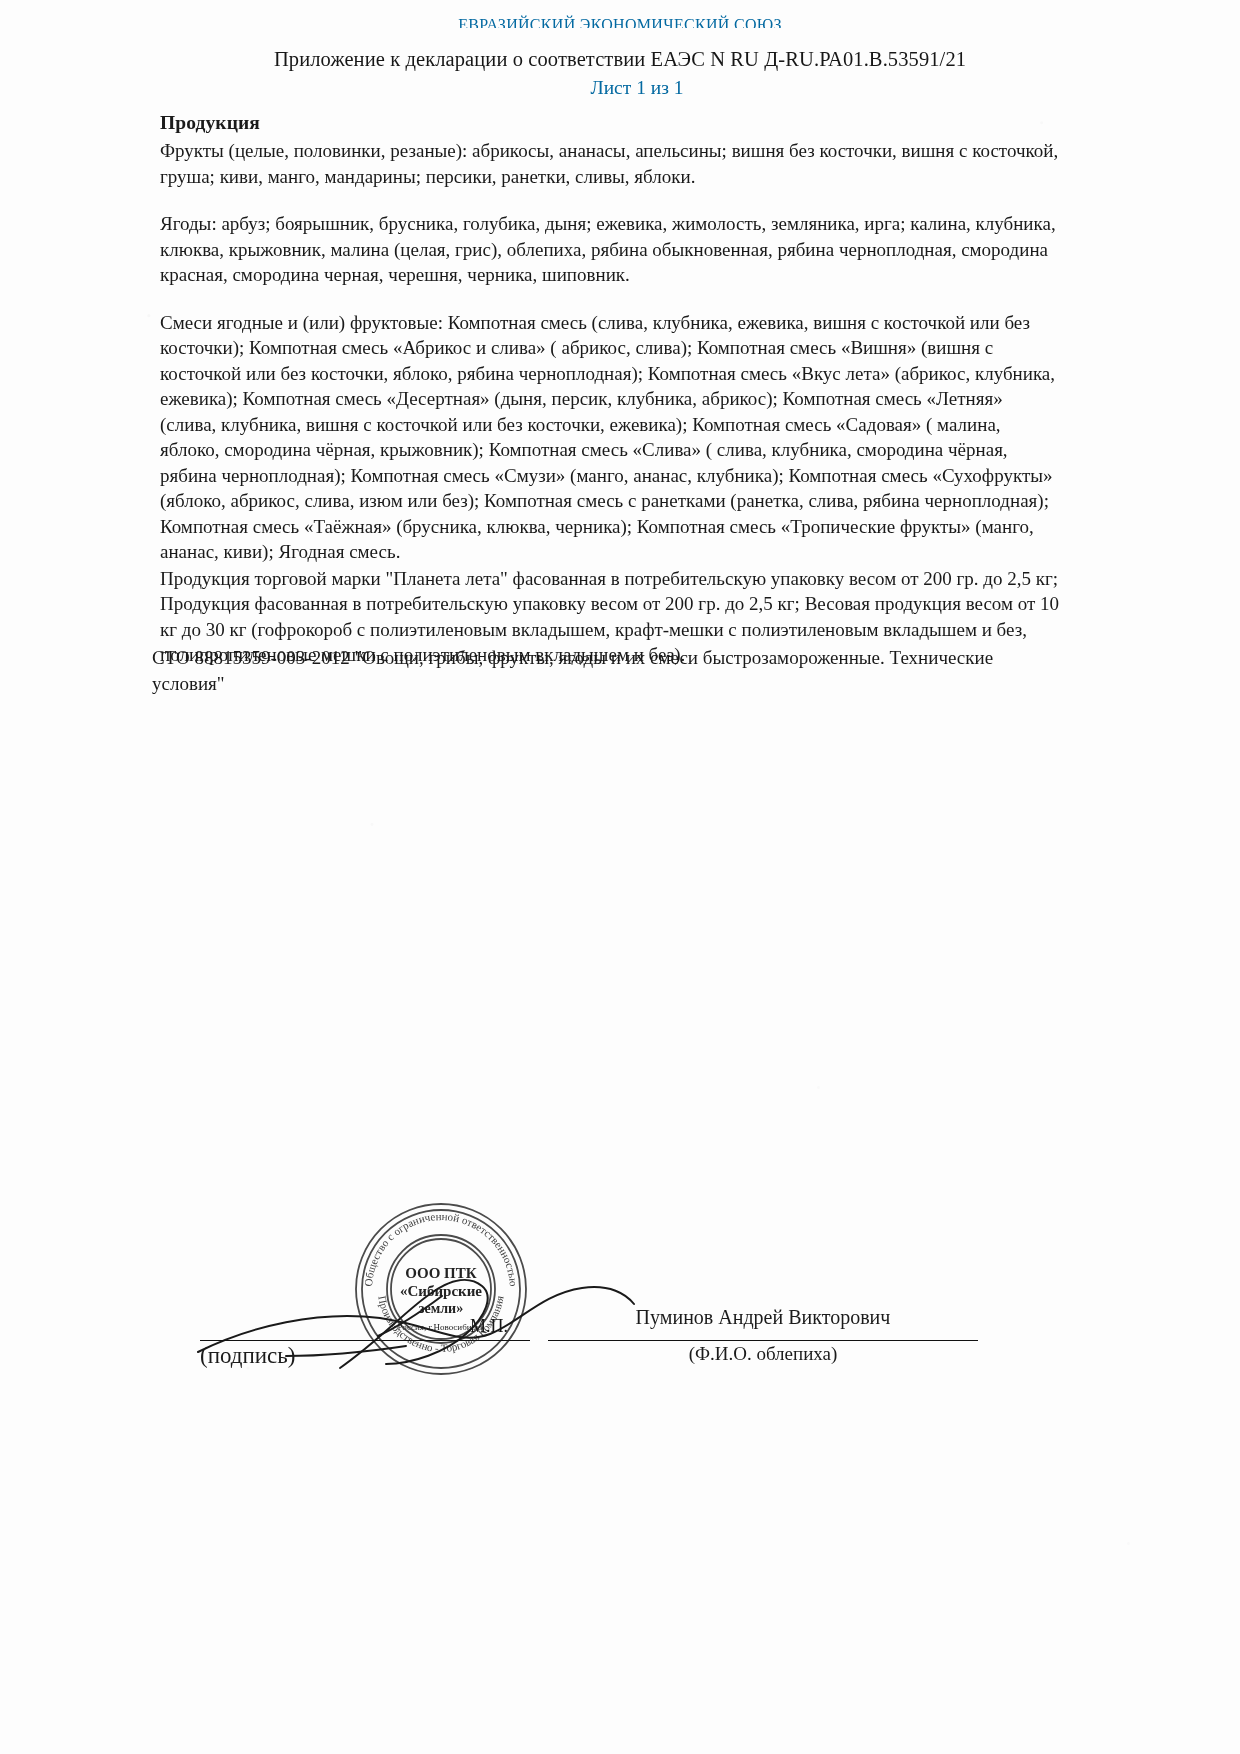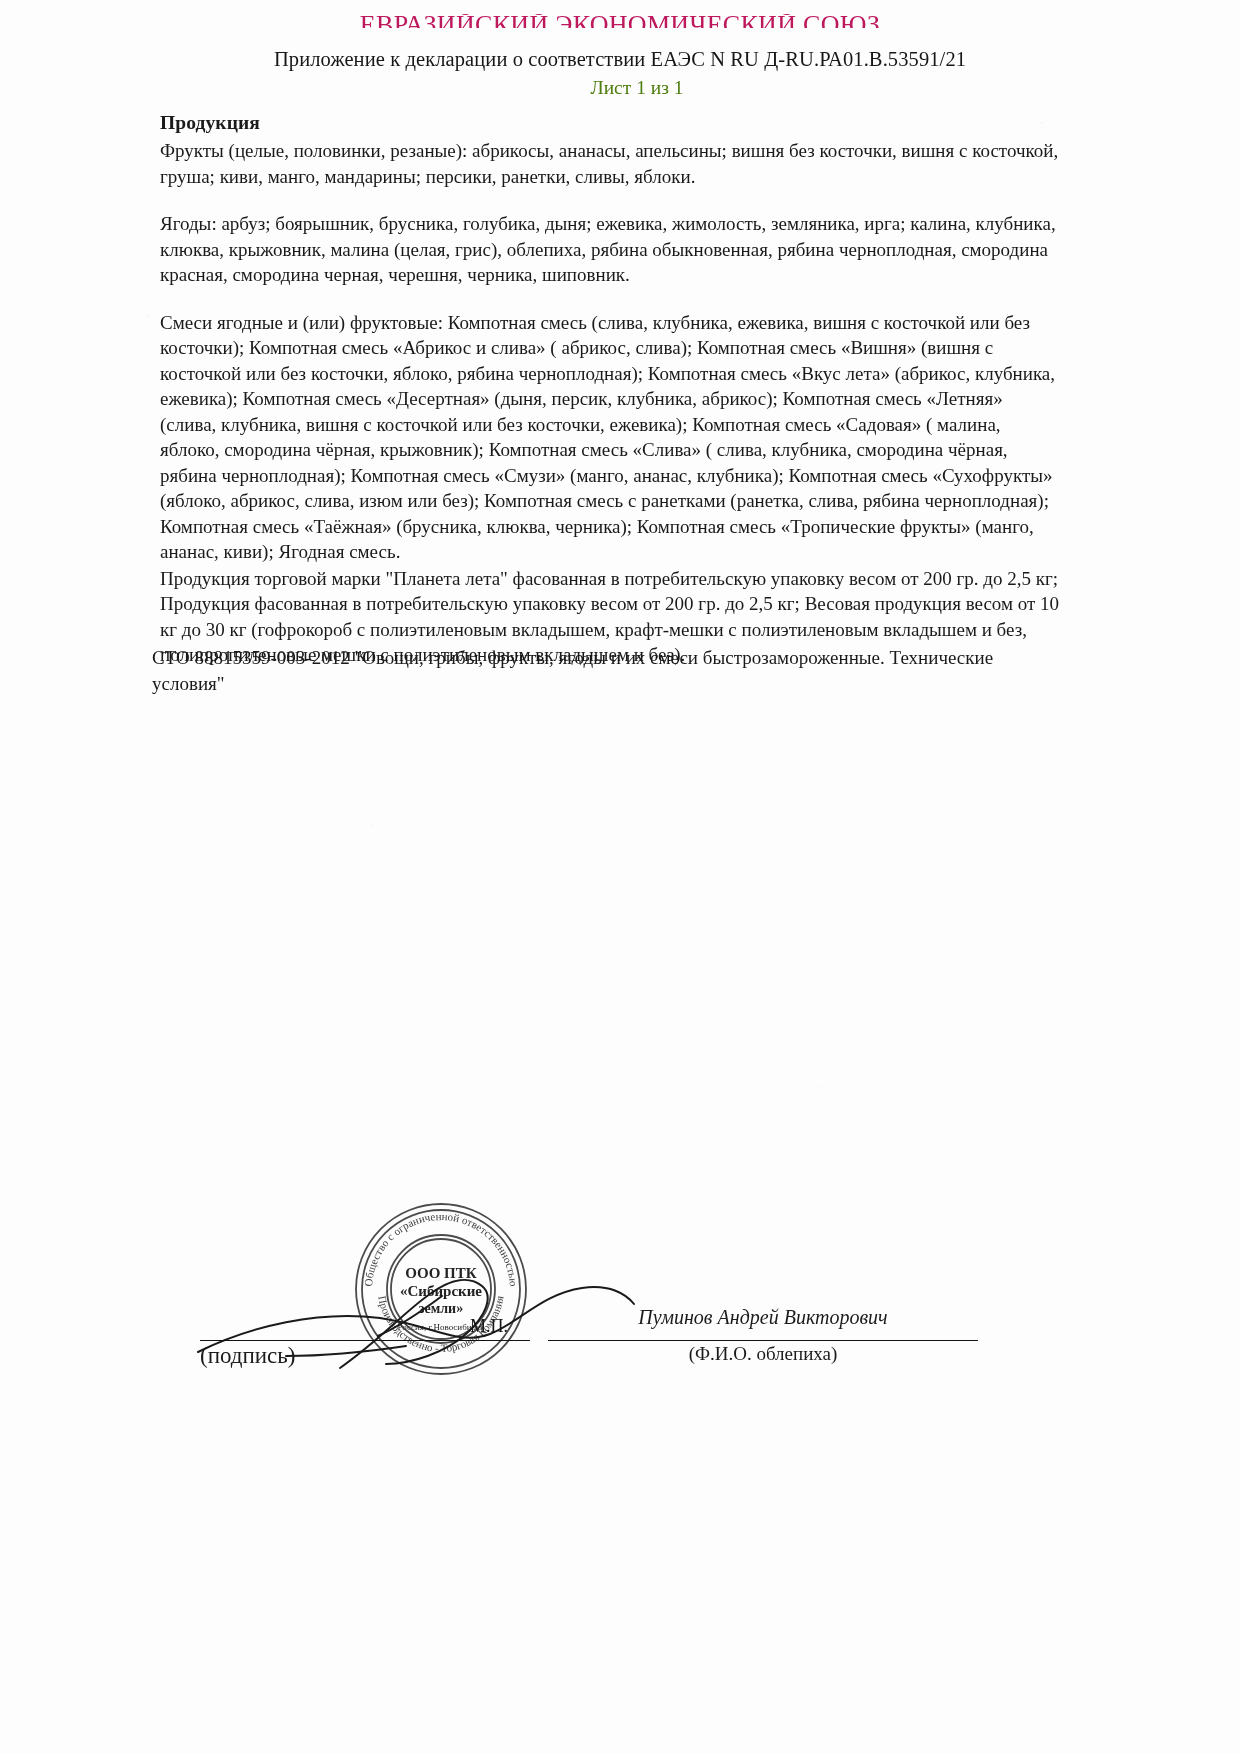--- a/index.html
+++ b/index.html
@@ -37,39 +37,39 @@
   }
 
   .header {
     position: absolute;
     top: 14px;
     left: 0;
     width: 100%;
     text-align: center;
   }
   .header .line-top {
-    font-size: 26px;
+    font-size: 16px;
     letter-spacing: .3px;
-    color: #be185d;
+    color: #0369a1;
     
     height: 14px;
     overflow: hidden;
     line-height: 21px;
   }
   .header .line-main {
     font-size: 20.5px;
     margin-top: 20px;
     color: #171717;
     letter-spacing: .1px;
     font-family: Liberation Serif, serif;
   }
   .header .line-sheet {
     font-size: 19.5px;
     margin-top: 6px;
-    color: #4d7c0f;
+    color: #0369a1;
     margin-left: 34px;
   }
 
   .body-block {
     position: absolute;
     left: 160px;
     width: 902px;
     top: 100px;
   }
 
@@ -148,21 +148,20 @@
     width: 430px;
     border-bottom: 1.6px solid #111;
   }
   .sig-name-right {
     position: absolute;
     left: 548px;
     top: 126px;
     width: 430px;
     text-align: center;
     font-size: 20px;
-    font-style: italic;
   }
   .sig-caption-right {
     position: absolute;
     left: 548px;
     top: 163px;
     width: 430px;
     text-align: center;
     font-size: 19px;
   }
   .mp {

